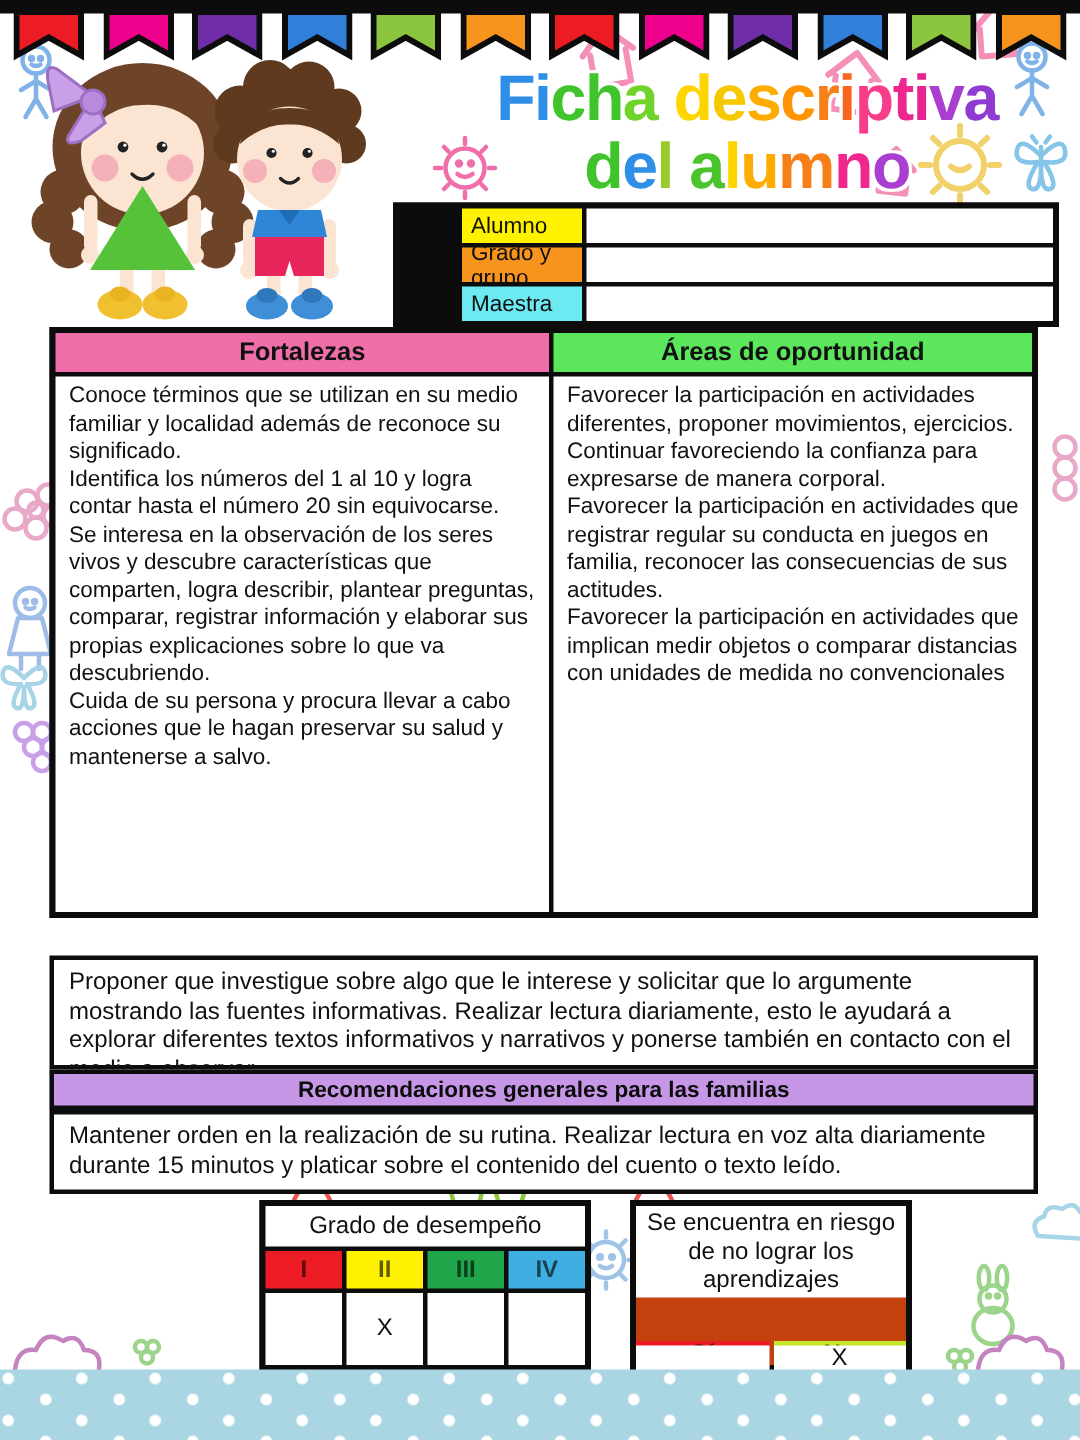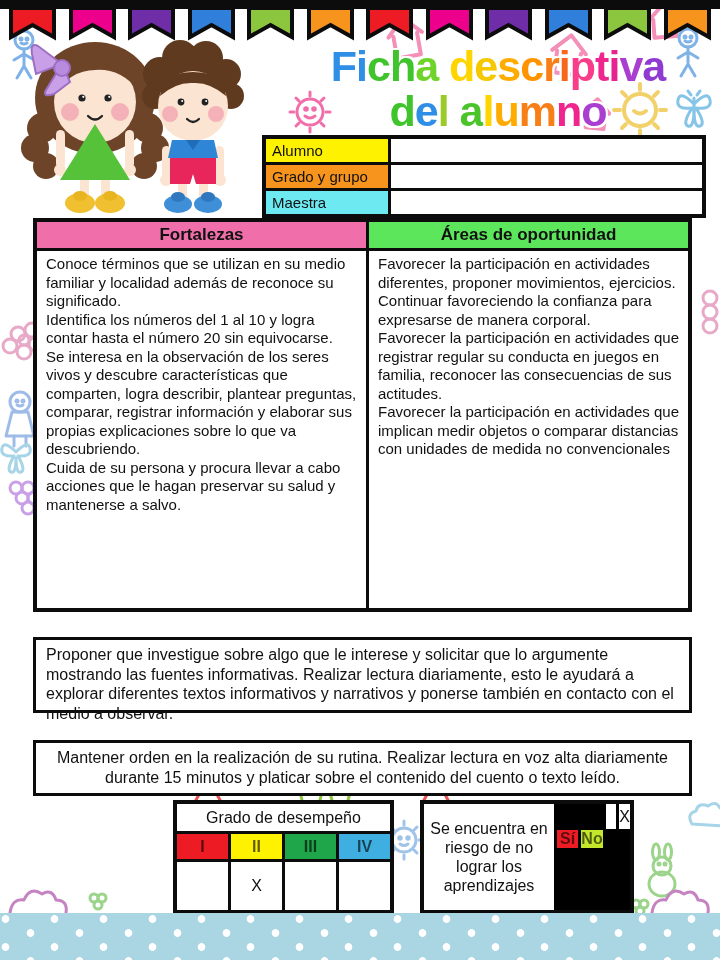--- a/index.html
+++ b/index.html
@@ -17,45 +17,45 @@
   .doodles{position:absolute;left:0;top:0;width:720px;height:960px;z-index:0;pointer-events:none;}
   
   .children{position:absolute;left:0;top:26px;width:266px;height:192px;z-index:2;}
   
   .title{position:absolute;left:276px;top:44px;width:444px;text-align:center;z-index:2;
     font-weight:bold;font-size:43px;line-height:45px;letter-spacing:-1px;
     text-shadow:2px 2px 0 #fff,-2px -2px 0 #fff,2px -2px 0 #fff,-2px 2px 0 #fff;}
   .title .ln{display:block;white-space:pre;}
   
   .info{position:absolute;left:262px;top:135px;width:436px;z-index:2;border:4px solid #0c0c0c;background:#0c0c0c;display:grid;grid-template-columns:122px 1fr;grid-auto-rows:23px;grid-gap:3px;}
-  .info .lab{padding:2px 6px;font-size:15px;display:flex;align-items:center;}
+  .info .lab{padding:2px 6px;font-size:15px;display:flex;align-items:center;margin-left:42px;}
   .info .val{background:#fff;}
   
   .main{position:absolute;left:33px;top:218px;width:659px;height:394px;z-index:2;border:4px solid #0c0c0c;background:#0c0c0c;box-sizing:border-box;
     display:grid;grid-template-columns:329px 1fr;grid-template-rows:26px 1fr;grid-gap:3px;}
   .main .hd{display:flex;align-items:center;justify-content:center;font-weight:bold;font-size:17px;}
   .main .bd{background:#fff;padding:4px 9px;font-size:15px;line-height:18.5px;overflow:hidden;}
   .main .bd p{margin:0;}
   
   .banner{position:absolute;left:33px;width:659px;height:27px;z-index:2;border:3px solid #0c0c0c;box-sizing:border-box;display:flex;align-items:center;justify-content:center;font-weight:bold;font-size:15px;}
   .banner.docente{top:610px;color:#fff;}
   .banner.familias{top:713px;color:#0c0c0c;}
   .tbox{position:absolute;left:33px;width:659px;z-index:2;border:3px solid #0c0c0c;box-sizing:border-box;background:#fff;padding:5px 10px;font-size:16px;line-height:19.5px;}
   .tbox.docente{top:637px;height:76px;}
-  .tbox.familias{top:740px;height:56px;text-align:center;}
+  .tbox.familias{top:740px;height:56px;}
   
   .perf{position:absolute;left:173px;top:800px;width:221px;height:114px;z-index:2;background:#0c0c0c;border:4px solid #0c0c0c;box-sizing:border-box;display:flex;flex-direction:column;gap:3px;}
   .perf .ttl{background:#fff;height:27px;display:flex;align-items:center;justify-content:center;font-size:16px;}
   .perf .row{display:grid;grid-template-columns:repeat(4,1fr);grid-gap:3px;}
   .perf .row.lvl{height:25px;}
   .perf .row.mk{flex:1;}
   .perf .cell{display:flex;align-items:center;justify-content:center;font-size:16px;}
   .perf .cell.l{font-weight:bold;color:rgba(0,0,0,.62);}
   .perf .cell.m{background:#fff;}
-  .risk{position:absolute;left:420px;top:800px;width:214px;height:114px;z-index:2;background:#000000;border:4px solid #0c0c0c;box-sizing:border-box;display:flex;flex-direction:row;gap:3px;}
+  .risk{position:absolute;left:420px;top:800px;width:188px;height:114px;z-index:2;background:#c2410c;border:4px solid #0c0c0c;box-sizing:border-box;display:flex;flex-direction:column;gap:3px;}
   .risk .ttl{background:#fff;flex:1;display:flex;align-items:center;justify-content:center;text-align:center;font-size:16px;line-height:19px;padding:2px 4px;}
   .risk .row{display:grid;grid-template-columns:1fr 1fr;grid-gap:3px;}
   .risk .row.opt{height:26px;}
   .risk .row.mk{height:25px;}
   .risk .cell{display:flex;align-items:center;justify-content:center;font-size:16px;}
   .risk .cell.o{font-weight:bold;color:rgba(0,0,0,.6);margin-top:26px;}
   .risk .cell.m{background:#fff;}
   
   .dots{position:absolute;left:0;top:913px;width:720px;height:47px;z-index:2;background-color:#a9d6e2;
     background-image:radial-gradient(circle,#fff 3.5px,rgba(255,255,255,0) 4.2px),radial-gradient(circle,#fff 3.5px,rgba(255,255,255,0) 4.2px);
@@ -358,20 +358,21 @@
     <div class="bd">
         <p>Favorecer la participación en actividades diferentes, proponer movimientos, ejercicios.</p>
         <p>Continuar favoreciendo la confianza para expresarse de manera corporal.</p>
         <p>Favorecer la participación en actividades que registrar regular su conducta en juegos en familia, reconocer las consecuencias de sus actitudes.</p>
         <p>Favorecer la participación en actividades que implican medir objetos o comparar distancias con unidades de medida no convencionales</p>
       </div>
   </div>
 
   <div class="tbox docente">Proponer que investigue sobre algo que le interese y solicitar que lo argumente mostrando las fuentes informativas. Realizar lectura diariamente, esto le ayudará a explorar diferentes textos informativos y narrativos y ponerse también en contacto con el medio a observar.</div>
 
+  <div class="banner familias" style="background: rgb(197, 151, 230);">Recomendaciones generales para las familias</div>
   <div class="tbox familias">Mantener orden en la realización de su rutina. Realizar lectura en voz alta diariamente durante 15 minutos y platicar sobre el contenido del cuento o texto leído.</div>
 
   <div class="perf">
     <div class="ttl">Grado de desempeño</div>
     <div class="row lvl">
         <div class="cell l" style="background: rgb(237, 28, 36);">I</div>
         <div class="cell l" style="background: rgb(255, 242, 0);">II</div>
         <div class="cell l" style="background: rgb(31, 166, 74);">III</div>
         <div class="cell l" style="background: rgb(63, 174, 224);">IV</div>
       </div>

